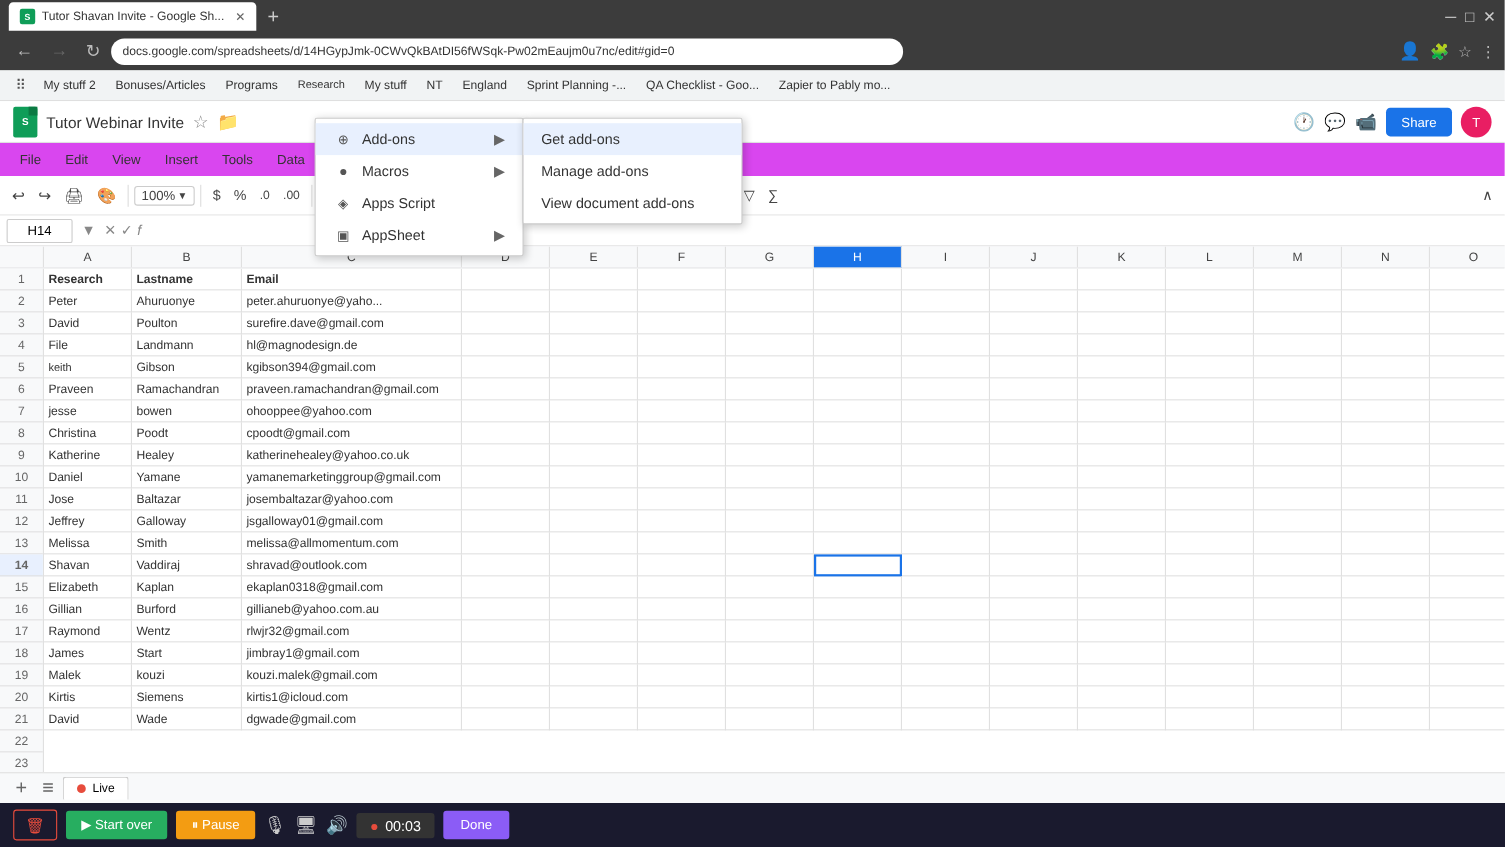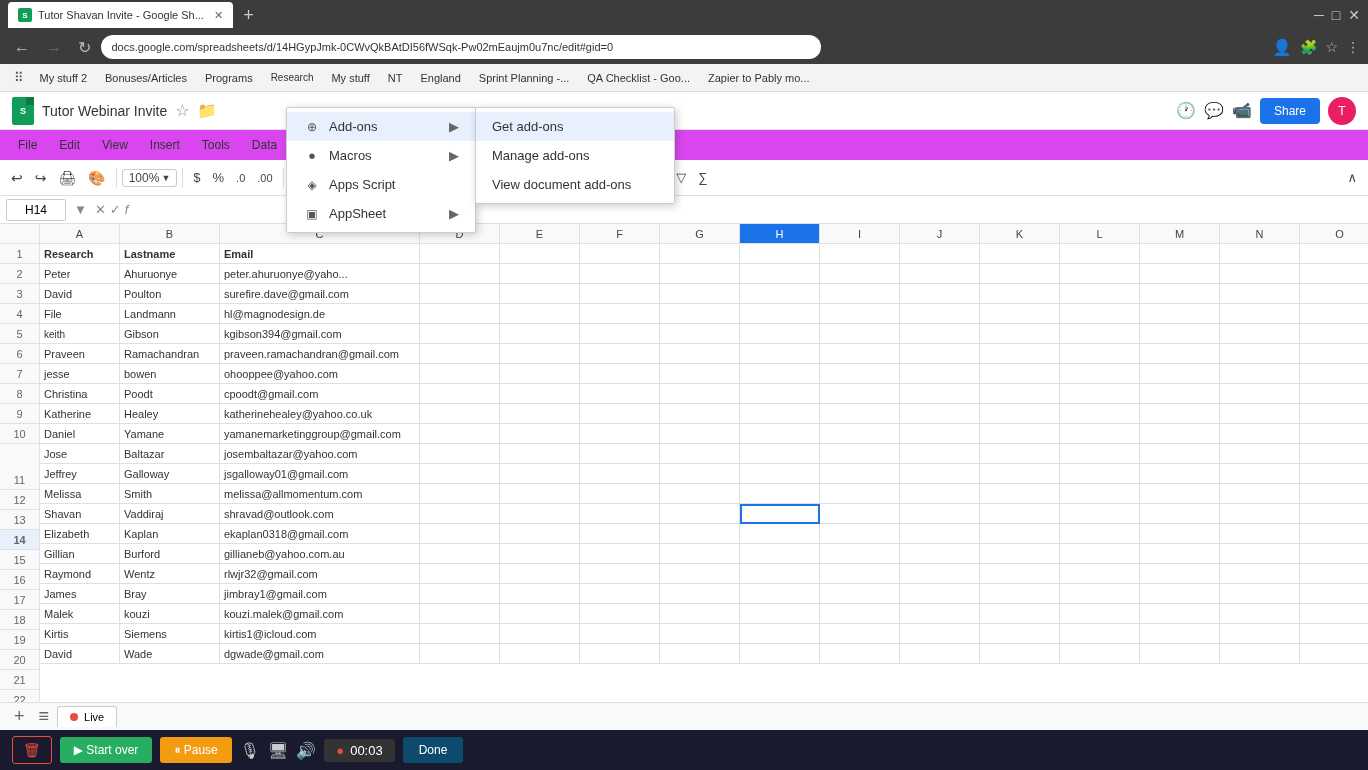--- a/index.html
+++ b/index.html
@@ -159,21 +159,21 @@
         <div style="height: 20px; border-bottom: 1px solid rgb(224, 224, 224); display: flex; align-items: center; justify-content: center; font-size: 11px; color: rgb(102, 102, 102);">1</div>
         <div style="height: 20px; border-bottom: 1px solid rgb(224, 224, 224); display: flex; align-items: center; justify-content: center; font-size: 11px; color: rgb(102, 102, 102);">2</div>
         <div style="height: 20px; border-bottom: 1px solid rgb(224, 224, 224); display: flex; align-items: center; justify-content: center; font-size: 11px; color: rgb(102, 102, 102);">3</div>
         <div style="height: 20px; border-bottom: 1px solid rgb(224, 224, 224); display: flex; align-items: center; justify-content: center; font-size: 11px; color: rgb(102, 102, 102);">4</div>
         <div style="height: 20px; border-bottom: 1px solid rgb(224, 224, 224); display: flex; align-items: center; justify-content: center; font-size: 11px; color: rgb(102, 102, 102);">5</div>
         <div style="height: 20px; border-bottom: 1px solid rgb(224, 224, 224); display: flex; align-items: center; justify-content: center; font-size: 11px; color: rgb(102, 102, 102);">6</div>
         <div style="height: 20px; border-bottom: 1px solid rgb(224, 224, 224); display: flex; align-items: center; justify-content: center; font-size: 11px; color: rgb(102, 102, 102);">7</div>
         <div style="height: 20px; border-bottom: 1px solid rgb(224, 224, 224); display: flex; align-items: center; justify-content: center; font-size: 11px; color: rgb(102, 102, 102);">8</div>
         <div style="height: 20px; border-bottom: 1px solid rgb(224, 224, 224); display: flex; align-items: center; justify-content: center; font-size: 11px; color: rgb(102, 102, 102);">9</div>
         <div style="height: 20px; border-bottom: 1px solid rgb(224, 224, 224); display: flex; align-items: center; justify-content: center; font-size: 11px; color: rgb(102, 102, 102);">10</div>
-        <div style="height: 20px; border-bottom: 1px solid rgb(224, 224, 224); display: flex; align-items: center; justify-content: center; font-size: 11px; color: rgb(102, 102, 102); margin-top: 26px;">11</div>
+        <div style="height: 20px; border-bottom: 1px solid rgb(224, 224, 224); display: flex; align-items: center; justify-content: center; font-size: 11px; color: rgb(102, 102, 102);">11</div>
         <div style="height: 20px; border-bottom: 1px solid rgb(224, 224, 224); display: flex; align-items: center; justify-content: center; font-size: 11px; color: rgb(102, 102, 102);">12</div>
         <div style="height: 20px; border-bottom: 1px solid rgb(224, 224, 224); display: flex; align-items: center; justify-content: center; font-size: 11px; color: rgb(102, 102, 102);">13</div>
         <div style="height: 20px; border-bottom: 1px solid rgb(224, 224, 224); display: flex; align-items: center; justify-content: center; font-size: 11px; color: rgb(102, 102, 102); background: rgb(232, 240, 254); font-weight: bold;">14</div>
         <div style="height: 20px; border-bottom: 1px solid rgb(224, 224, 224); display: flex; align-items: center; justify-content: center; font-size: 11px; color: rgb(102, 102, 102);">15</div>
         <div style="height: 20px; border-bottom: 1px solid rgb(224, 224, 224); display: flex; align-items: center; justify-content: center; font-size: 11px; color: rgb(102, 102, 102);">16</div>
         <div style="height: 20px; border-bottom: 1px solid rgb(224, 224, 224); display: flex; align-items: center; justify-content: center; font-size: 11px; color: rgb(102, 102, 102);">17</div>
         <div style="height: 20px; border-bottom: 1px solid rgb(224, 224, 224); display: flex; align-items: center; justify-content: center; font-size: 11px; color: rgb(102, 102, 102);">18</div>
         <div style="height: 20px; border-bottom: 1px solid rgb(224, 224, 224); display: flex; align-items: center; justify-content: center; font-size: 11px; color: rgb(102, 102, 102);">19</div>
         <div style="height: 20px; border-bottom: 1px solid rgb(224, 224, 224); display: flex; align-items: center; justify-content: center; font-size: 11px; color: rgb(102, 102, 102);">20</div>
         <div style="height: 20px; border-bottom: 1px solid rgb(224, 224, 224); display: flex; align-items: center; justify-content: center; font-size: 11px; color: rgb(102, 102, 102);">21</div>
@@ -466,21 +466,21 @@
           <div style="width: 80px; min-width: 80px; border-right: 1px solid rgb(224, 224, 224); font-size: 11px; color: rgb(51, 51, 51); padding: 0px 4px; display: flex; align-items: center; overflow: hidden; white-space: nowrap; height: 20px;"></div>
           <div style="width: 80px; min-width: 80px; border-right: 1px solid rgb(224, 224, 224); font-size: 11px; color: rgb(51, 51, 51); padding: 0px 4px; display: flex; align-items: center; overflow: hidden; white-space: nowrap; height: 20px;"></div>
           <div style="width: 80px; min-width: 80px; border-right: 1px solid rgb(224, 224, 224); font-size: 11px; color: rgb(51, 51, 51); padding: 0px 4px; display: flex; align-items: center; overflow: hidden; white-space: nowrap; height: 20px;"></div>
           <div style="width: 80px; min-width: 80px; border-right: 1px solid rgb(224, 224, 224); font-size: 11px; color: rgb(51, 51, 51); padding: 0px 4px; display: flex; align-items: center; overflow: hidden; white-space: nowrap; height: 20px;"></div>
           <div style="width: 80px; min-width: 80px; border-right: 1px solid rgb(224, 224, 224); font-size: 11px; color: rgb(51, 51, 51); padding: 0px 4px; display: flex; align-items: center; overflow: hidden; white-space: nowrap; height: 20px;"></div>
           <div style="width: 80px; min-width: 80px; border-right: 1px solid rgb(224, 224, 224); font-size: 11px; color: rgb(51, 51, 51); padding: 0px 4px; display: flex; align-items: center; overflow: hidden; white-space: nowrap; height: 20px;"></div>
           <div style="width: 80px; min-width: 80px; border-right: 1px solid rgb(224, 224, 224); font-size: 11px; color: rgb(51, 51, 51); padding: 0px 4px; display: flex; align-items: center; overflow: hidden; white-space: nowrap; height: 20px;"></div>
         </div>
         <div style="display: flex; height: 20px; border-bottom: 1px solid rgb(224, 224, 224);">
           <div style="width: 80px; min-width: 80px; border-right: 1px solid rgb(224, 224, 224); font-size: 11px; color: rgb(51, 51, 51); padding: 0px 4px; display: flex; align-items: center; overflow: hidden; white-space: nowrap; height: 20px;">James</div>
-          <div style="width: 100px; min-width: 100px; border-right: 1px solid rgb(224, 224, 224); font-size: 11px; color: rgb(51, 51, 51); padding: 0px 4px; display: flex; align-items: center; overflow: hidden; white-space: nowrap; height: 20px;">Bray</div>
+          <div style="width: 100px; min-width: 100px; border-right: 1px solid rgb(224, 224, 224); font-size: 11px; color: rgb(51, 51, 51); padding: 0px 4px; display: flex; align-items: center; overflow: hidden; white-space: nowrap; height: 20px;">Start</div>
           <div style="width: 200px; min-width: 200px; border-right: 1px solid rgb(224, 224, 224); font-size: 11px; color: rgb(51, 51, 51); padding: 0px 4px; display: flex; align-items: center; overflow: hidden; white-space: nowrap; height: 20px;">jimbray1@gmail.com</div>
           <div style="width: 80px; min-width: 80px; border-right: 1px solid rgb(224, 224, 224); font-size: 11px; color: rgb(51, 51, 51); padding: 0px 4px; display: flex; align-items: center; overflow: hidden; white-space: nowrap; height: 20px;"></div>
           <div style="width: 80px; min-width: 80px; border-right: 1px solid rgb(224, 224, 224); font-size: 11px; color: rgb(51, 51, 51); padding: 0px 4px; display: flex; align-items: center; overflow: hidden; white-space: nowrap; height: 20px;"></div>
           <div style="width: 80px; min-width: 80px; border-right: 1px solid rgb(224, 224, 224); font-size: 11px; color: rgb(51, 51, 51); padding: 0px 4px; display: flex; align-items: center; overflow: hidden; white-space: nowrap; height: 20px;"></div>
           <div style="width: 80px; min-width: 80px; border-right: 1px solid rgb(224, 224, 224); font-size: 11px; color: rgb(51, 51, 51); padding: 0px 4px; display: flex; align-items: center; overflow: hidden; white-space: nowrap; height: 20px;"></div>
           <div style="width: 80px; min-width: 80px; border-right: 1px solid rgb(224, 224, 224); font-size: 11px; color: rgb(51, 51, 51); padding: 0px 4px; display: flex; align-items: center; overflow: hidden; white-space: nowrap; height: 20px;"></div>
           <div style="width: 80px; min-width: 80px; border-right: 1px solid rgb(224, 224, 224); font-size: 11px; color: rgb(51, 51, 51); padding: 0px 4px; display: flex; align-items: center; overflow: hidden; white-space: nowrap; height: 20px;"></div>
           <div style="width: 80px; min-width: 80px; border-right: 1px solid rgb(224, 224, 224); font-size: 11px; color: rgb(51, 51, 51); padding: 0px 4px; display: flex; align-items: center; overflow: hidden; white-space: nowrap; height: 20px;"></div>
           <div style="width: 80px; min-width: 80px; border-right: 1px solid rgb(224, 224, 224); font-size: 11px; color: rgb(51, 51, 51); padding: 0px 4px; display: flex; align-items: center; overflow: hidden; white-space: nowrap; height: 20px;"></div>
           <div style="width: 80px; min-width: 80px; border-right: 1px solid rgb(224, 224, 224); font-size: 11px; color: rgb(51, 51, 51); padding: 0px 4px; display: flex; align-items: center; overflow: hidden; white-space: nowrap; height: 20px;"></div>
@@ -556,21 +556,21 @@
   <button style="background:transparent;color:#e74c3c;border:1px solid #e74c3c;border-radius:3px;padding:5px 10px;font-size:14px;cursor:pointer;">🗑</button>
   <button style="background:#27ae60;color:#fff;border:none;border-radius:3px;padding:6px 14px;font-size:12px;cursor:pointer;">▶ Start over</button>
   <button style="background:#f39c12;color:#fff;border:none;border-radius:3px;padding:6px 14px;font-size:12px;cursor:pointer;display:flex;align-items:center;gap:4px;">⏸ Pause</button>
   <span style="color:#ccc;font-size:16px;cursor:pointer;">🎙</span>
   <span style="color:#ccc;font-size:16px;cursor:pointer;">🖥</span>
   <span style="color:#ccc;font-size:16px;cursor:pointer;">🔊</span>
   <div style="color:#fff;font-size:13px;background:#333;padding:4px 12px;border-radius:3px;display:flex;align-items:center;gap:6px;">
     <span style="color:#e74c3c;">●</span>
     <span>00:03</span>
   </div>
-  <button style="background:#0c4a6e;color:#fff;border:none;border-radius:3px;padding:6px 16px;font-size:12px;cursor:pointer;">Done</button>
+  <button style="background:#8b5cf6;color:#fff;border:none;border-radius:3px;padding:6px 16px;font-size:12px;cursor:pointer;">Done</button>
 </div>
 
 <div style="position:fixed;top:107px;left:286px;background:#fff;border:1px solid #ccc;box-shadow:2px 2px 8px rgba(0,0,0,0.2);border-radius:2px;z-index:200;min-width:190px;padding:4px 0;">
   <div style="padding:7px 16px;font-size:13px;color:#333;cursor:pointer;display:flex;align-items:center;gap:8px;background:#e8f0fe;">
     <span style="width:18px;display:flex;align-items:center;justify-content:center;color:#555;font-size:12px;">⊕</span>
     <span>Add-ons</span>
     <span style="margin-left:auto;color:#666;">▶</span>
   </div>
   <div style="padding:7px 16px;font-size:13px;color:#333;cursor:pointer;display:flex;align-items:center;gap:8px;">
     <span style="width:18px;display:flex;align-items:center;justify-content:center;color:#555;font-size:12px;">⏺</span>

